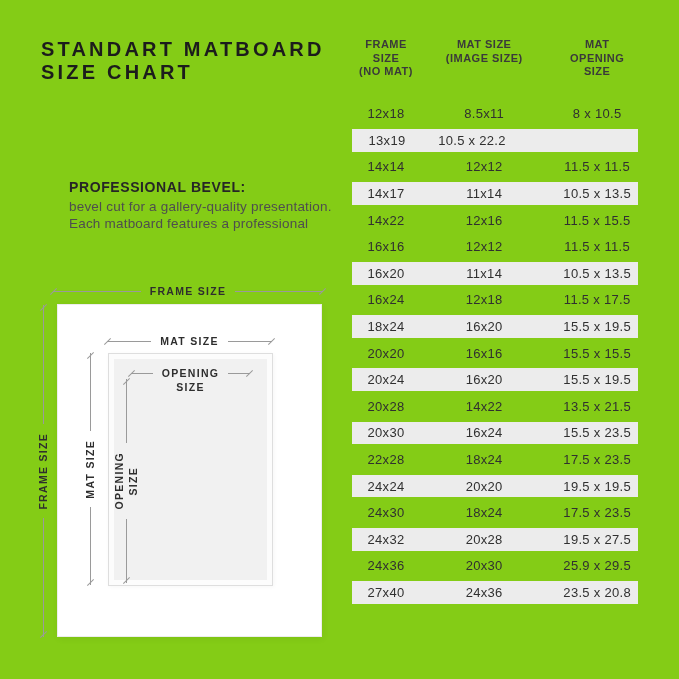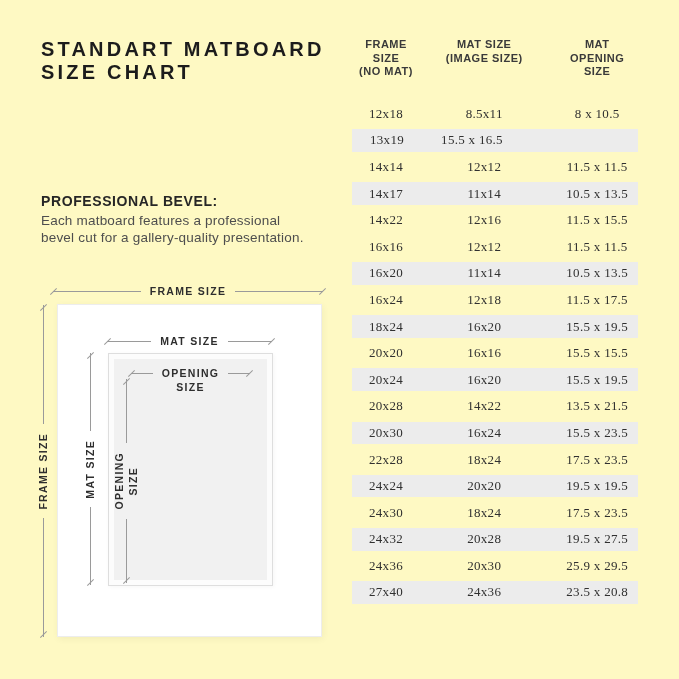--- a/index.html
+++ b/index.html
@@ -2,31 +2,31 @@
 <html><head>
 <meta charset="utf-8">
 <style>
   html,body{margin:0;padding:0;}
   body{
     width:679px;height:679px;overflow:hidden;
     background:#fbfbfb;
     font-family:"Liberation Sans", sans-serif;
     -webkit-font-smoothing:antialiased;
   }
-  .canvas{position:relative;width:679px;height:679px;background:#fef9c3;}
+  .canvas{position:relative;width:679px;height:679px;background:#84cc16;}
 
   
   .title{
     position:absolute;left:41px;top:38px;
     font-size:20px;font-weight:700;letter-spacing:3.2px;
     line-height:23px;color:#1c1c1c;white-space:nowrap;
   }
   .section{position:absolute;left:41px;}
   .sec1{top:121px;}
-  .sec2{top:193px;}
+  .sec2{top:179px;margin-left:28px;}
   .sec-heading{
     font-size:14px;font-weight:700;letter-spacing:0.6px;
     color:#262626;margin:0 0 4px 0;
   }
   .sec-line{
     font-size:13.5px;line-height:16.5px;color:#4e4e4e;letter-spacing:0.2px;
   }
 
   
   .frame-rect{
@@ -70,43 +70,43 @@
   
   .table{position:absolute;left:352px;top:38px;width:286px;}
   .thead{display:flex;}
   .th{
     text-align:center;font-size:11px;line-height:13.5px;
     letter-spacing:0.5px;color:#3a3a3a;font-weight:700;
   }
   .c0{width:70px;}
   .c1{width:132px;}
   .c2{width:84px;margin-left:8px;}
-  .tbody{margin-top:22px;font-family:Liberation Serif, serif;}
+  .tbody{margin-top:22px;}
   .trow{
     display:flex;align-items:center;height:26.6px;
     box-sizing:border-box;padding:2px 0;
   }
   .trow.alt{background:#ececec;background-clip:content-box;}
   .tcell{text-align:center;font-size:13px;color:#303030;letter-spacing:0.3px;}
 </style>
 </head>
 <body>
 
 <div class="canvas">
 
   <div class="title">
     <div>STANDART MATBOARD</div>
     <div>SIZE CHART</div>
   </div>
 
 
   <div class="section sec2">
     <div class="sec-heading">PROFESSIONAL BEVEL:</div>
+    <div class="sec-line">bevel cut for a gallery-quality presentation.</div>
     <div class="sec-line">Each matboard features a professional</div>
-    <div class="sec-line">bevel cut for a gallery-quality presentation.</div>
   </div>
 
   <div>
     <div class="frame-rect"></div>
     <div class="mat-rect"></div>
 
     <div class="hdim" style="left:53px;top:284px;width:270px;height:14px;">
       <span class="tick t-start"></span>
       <span class="dline"></span>
       <span class="hlabel">FRAME SIZE</span>
@@ -177,21 +177,21 @@
       </div>
     </div>
     <div class="tbody">
         <div class="trow">
           <span class="tcell c0">12x18</span>
           <span class="tcell c1">8.5x11</span>
           <span class="tcell c2">8 x 10.5</span>
         </div>
         <div class="trow alt">
           <span class="tcell c0">13x19</span>
-          <span class="tcell c2">15.5 x 16.5</span>
+          <span class="tcell c2">10.5 x 22.2</span>
         </div>
         <div class="trow">
           <span class="tcell c0">14x14</span>
           <span class="tcell c1">12x12</span>
           <span class="tcell c2">11.5 x 11.5</span>
         </div>
         <div class="trow alt">
           <span class="tcell c0">14x17</span>
           <span class="tcell c1">11x14</span>
           <span class="tcell c2">10.5 x 13.5</span>

